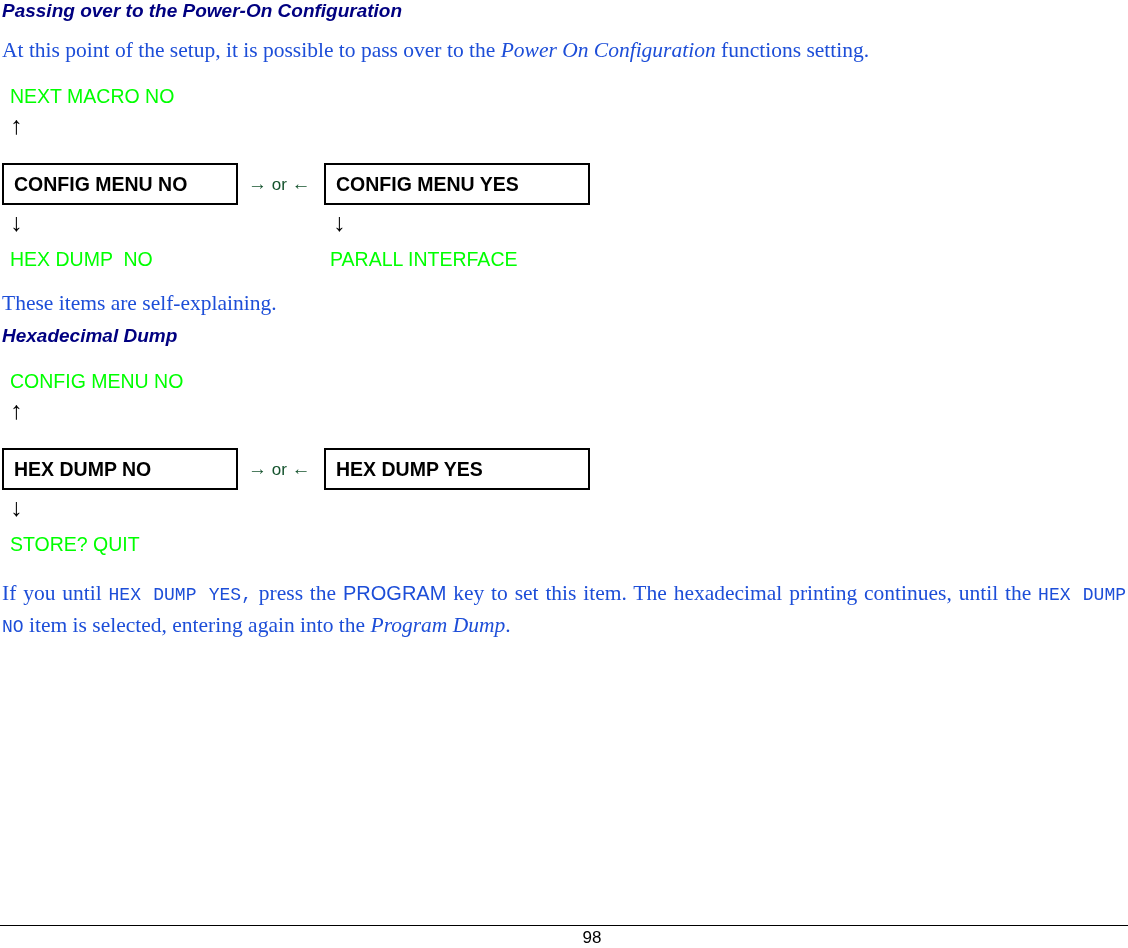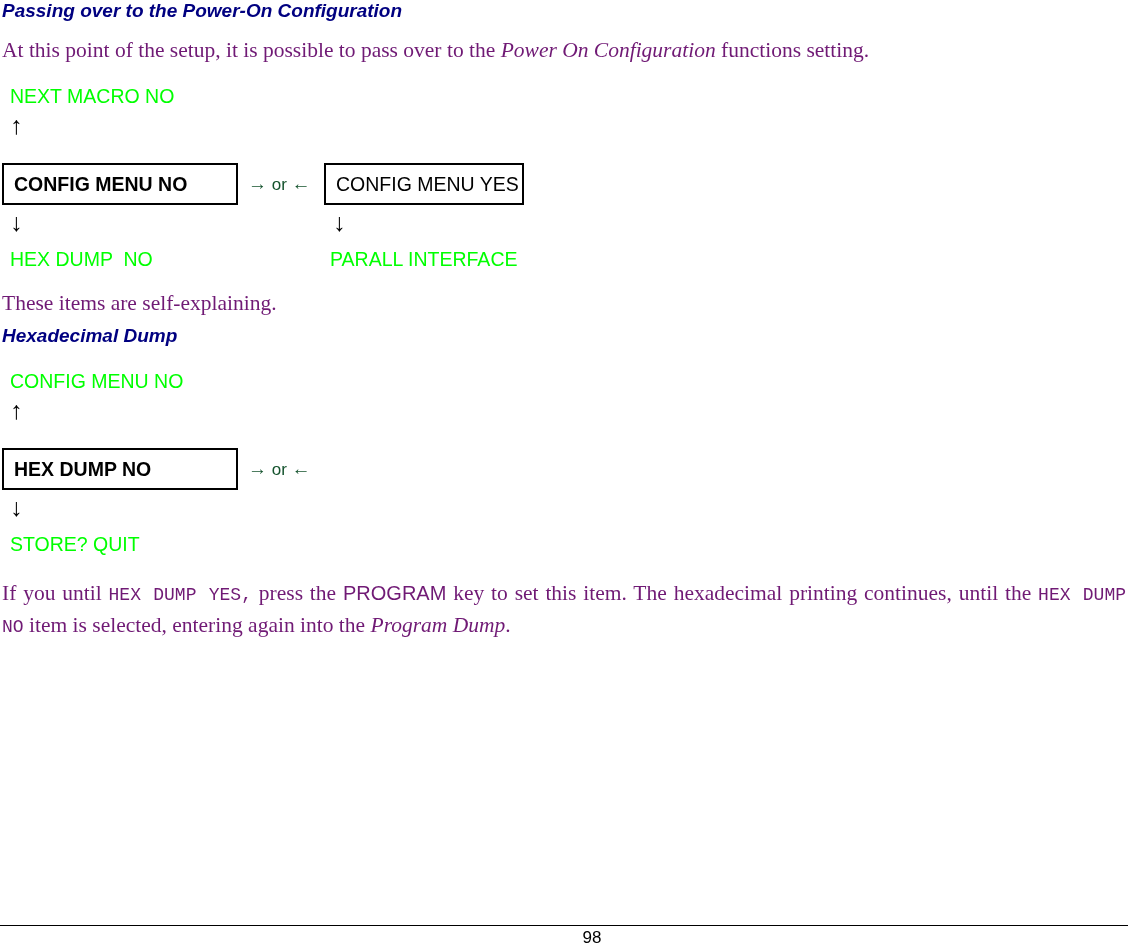--- a/index.html
+++ b/index.html
@@ -36,21 +36,21 @@
   }
   #heading-passing-over { left: 2px; top: 0px; }
   #heading-hex-dump     { left: 2px; top: 325px; }
 
   
   .body-par {
     position: absolute;
     font-family: "Liberation Serif", serif;
     font-size: 21.5px;
     line-height: 30px;
-    color: #701a75;
+    color: #1d4ed8;
   }
   #par-intro     { left: 2px; top: 35px; width: 1124px; }
   #par-selfexpl  { left: 2px; top: 288px; width: 600px; }
   #par-final     { left: 2px; top: 578px; width: 1124px; text-align: justify; }
   .ital { font-style: italic; }
   .mono {
     font-family: "Liberation Mono", monospace;
     font-size: 18px;
     letter-spacing: 0px;
   }
@@ -108,21 +108,21 @@
   }
   .connector .orword {
     font-family: "Liberation Sans", sans-serif;
     font-size: 17px;
   }
 
   
   .d-top-label  { left: 10px;  top: 0px; }
   .d-up-arrow   { left: 10px;  top: 28px; }
   .d-box-left   { left: 2px;   top: 78px; width: 236px; }
-  .d-box-right  { left: 324px; top: 78px; width: 200px; }
+  .d-box-right  { left: 324px; top: 78px; width: 266px; font-weight: bold; }
   .d-connector  { left: 248px; top: 88px; }
   .d-dn-arrow-l { left: 10px;  top: 125px; }
   .d-dn-arrow-r { left: 333px; top: 125px; }
   .d-bot-left   { left: 10px;  top: 163px; }
   .d-bot-right  { left: 330px; top: 163px; }
 
   
   #footer-rule {
     position: absolute;
     left: 0px;
@@ -192,20 +192,23 @@
     <div class="arrow d-up-arrow">↑</div>
 
     <div class="lcd-box bold d-box-left">
       <span>HEX DUMP NO</span>
     </div>
 
     <div class="connector d-connector">
       <span>→</span><span class="orword"> or </span><span>←</span>
     </div>
 
+    <div class="lcd-box d-box-right">
+      <span>HEX DUMP YES</span>
+    </div>
 
     <div class="arrow d-dn-arrow-l">↓</div>
 
     <div class="lcd-text d-bot-left">STORE? QUIT</div>
   </div>
 
   <div class="body-par" id="par-final">
     <span>If you until </span><span class="mono">HEX DUMP YES,</span><span> press the </span><span class="sans-inline">PROGRAM</span><span> key to set this item. The hexadecimal printing continues, until the </span><span class="mono">HEX DUMP NO</span><span> item is selected, entering again into the </span><span class="ital">Program Dump</span><span>.</span>
   </div>
 

